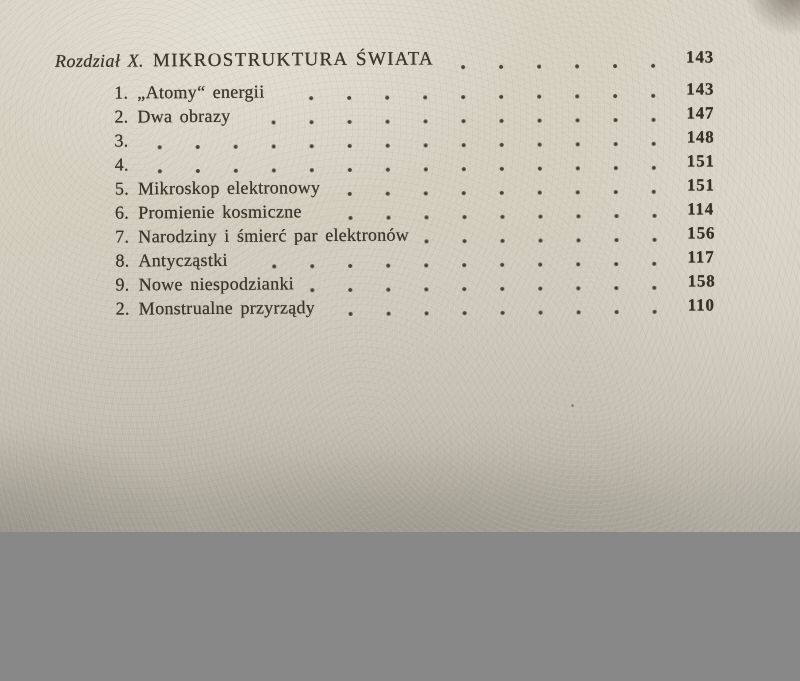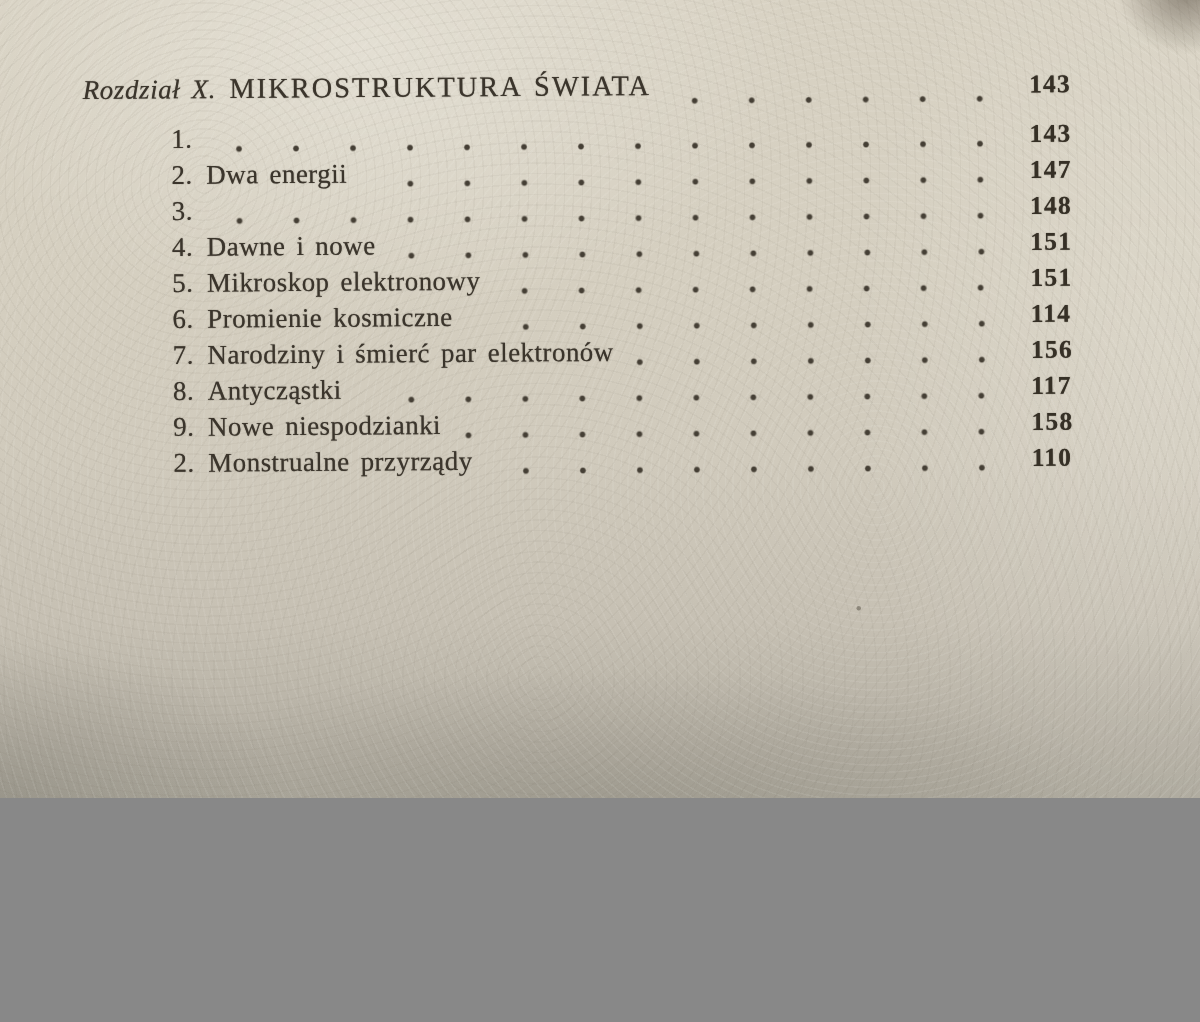--- a/index.html
+++ b/index.html
@@ -122,40 +122,40 @@
     <div class="row chapter-row">
       <span class="chapter-label">Rozdział X.</span>
       <span class="chapter-title">MIKROSTRUKTURA ŚWIATA</span>
       <span class="leader"></span>
       <span class="pagenum">143</span>
     </div>
 
     <div id="toc-entries">
   <div class="row">
     <span class="num">1.</span>
+    <span class="title">„Atomy“ energii</span>
     <span class="leader"></span>
     <span class="pagenum">143</span>
   </div>
 
   <div class="row">
     <span class="num">2.</span>
-    <span class="title">Dwa energii</span>
+    <span class="title">Dwa obrazy</span>
     <span class="leader"></span>
     <span class="pagenum">147</span>
   </div>
 
   <div class="row">
     <span class="num">3.</span>
     <span class="leader"></span>
     <span class="pagenum">148</span>
   </div>
 
   <div class="row">
     <span class="num">4.</span>
-    <span class="title">Dawne i nowe</span>
     <span class="leader"></span>
     <span class="pagenum">151</span>
   </div>
 
   <div class="row">
     <span class="num">5.</span>
     <span class="title">Mikroskop elektronowy</span>
     <span class="leader"></span>
     <span class="pagenum">151</span>
   </div>

